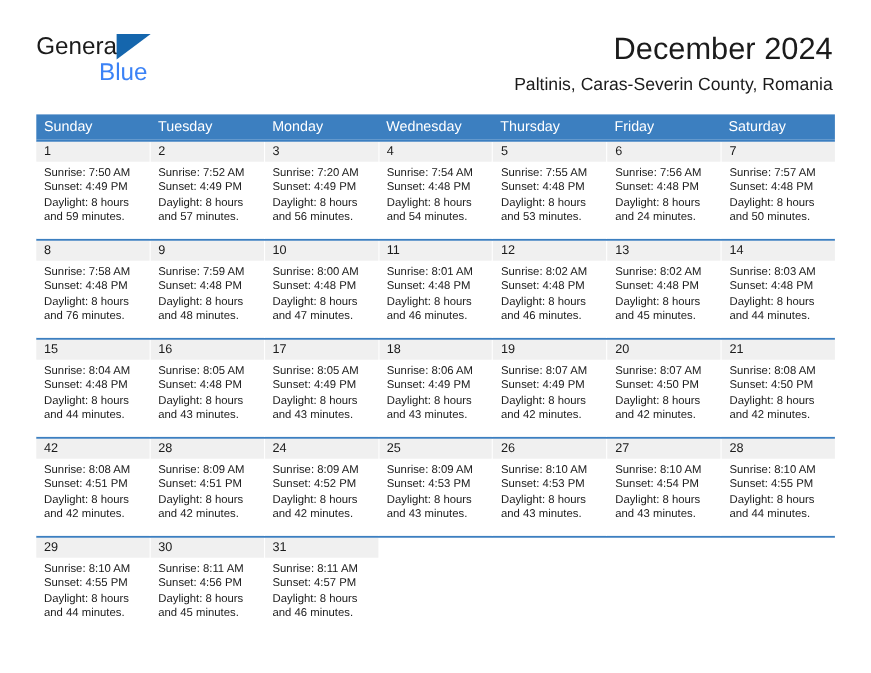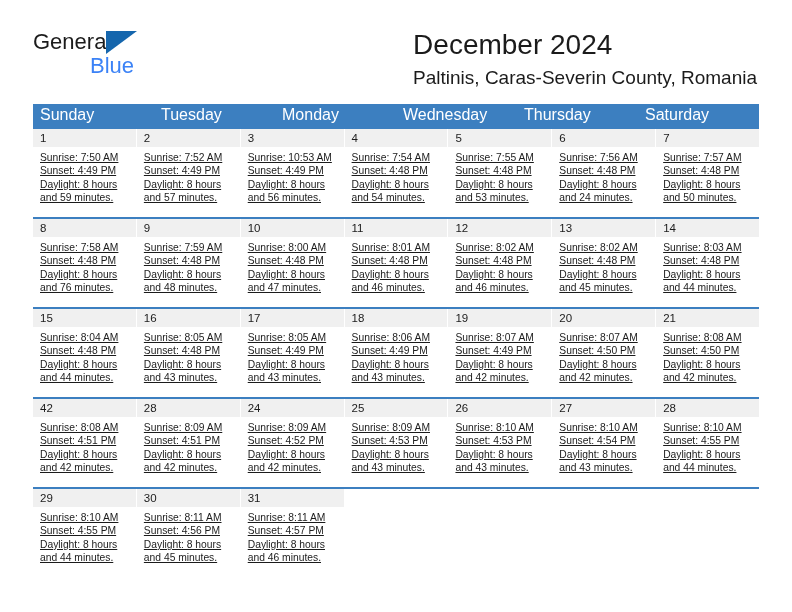--- a/index.html
+++ b/index.html
@@ -60,52 +60,53 @@
     top: 24px;
     font-size: 22px;
     color: #3b82f6;
     line-height: 24px;
   }
 
   .title-block {
     position: absolute;
     right: 35px;
     top: 28px;
+    text-align: right;
   }
   .cal-title {
     font-size: 28px;
     font-weight: normal;
     color: #1b1b1b;
     line-height: 34px;
     white-space: nowrap;
   }
   .cal-subtitle {
     margin-top: 7px;
-    font-size: 19px;
+    font-size: 16px;
     color: #1b1b1b;
     line-height: 18px;
     white-space: nowrap;
   }
 
   
   .calendar {
     position: absolute;
     left: 33px;
     top: 104px;
     width: 726px;
   }
   .weekdays {
     display: flex;
     background: #3c7fc0;
   }
   .weekday {
     flex: 1 1 0;
     box-sizing: border-box;
     padding: 4px 0 5px 7px;
-    font-size: 16px;
+    font-size: 13px;
     color: #ffffff;
     line-height: 14px;
     white-space: nowrap;
   }
 
   .week {
     display: flex;
     border-top: 2px solid #3c7fc0;
   }
   .week:first-of-type {
@@ -132,21 +133,20 @@
     line-height: 15px;
   }
   .day.empty .day-num-bar {
     background: #ffffff;
   }
   .day-info {
     padding: 4px 4px 0 7px;
     font-size: 10.3px;
     color: #1b1b1b;
     line-height: 13.4px;
-    text-decoration: underline;
   }
   .day-info div {
     white-space: nowrap;
   }
 </style>
 </head>
 <body>
 
 <div class="page">
 
@@ -166,20 +166,21 @@
   </div>
 
   <div class="calendar">
 
     <div class="weekdays">
       <div class="weekday">Sunday</div>
       <div class="weekday">Tuesday</div>
       <div class="weekday">Monday</div>
       <div class="weekday">Wednesday</div>
       <div class="weekday">Thursday</div>
+      <div class="weekday">Friday</div>
       <div class="weekday">Saturday</div>
     </div>
 
     <div class="week">
       <div class="day">
         <div class="day-num-bar">1</div>
         <div class="day-info">
           <div>Sunrise: 7:50 AM</div>
           <div>Sunset: 4:49 PM</div>
           <div>Daylight: 8 hours</div>
@@ -191,21 +192,21 @@
         <div class="day-info">
           <div>Sunrise: 7:52 AM</div>
           <div>Sunset: 4:49 PM</div>
           <div>Daylight: 8 hours</div>
           <div>and 57 minutes.</div>
         </div>
       </div>
       <div class="day">
         <div class="day-num-bar">3</div>
         <div class="day-info">
-          <div>Sunrise: 10:53 AM</div>
+          <div>Sunrise: 7:20 AM</div>
           <div>Sunset: 4:49 PM</div>
           <div>Daylight: 8 hours</div>
           <div>and 56 minutes.</div>
         </div>
       </div>
       <div class="day">
         <div class="day-num-bar">4</div>
         <div class="day-info">
           <div>Sunrise: 7:54 AM</div>
           <div>Sunset: 4:48 PM</div>

